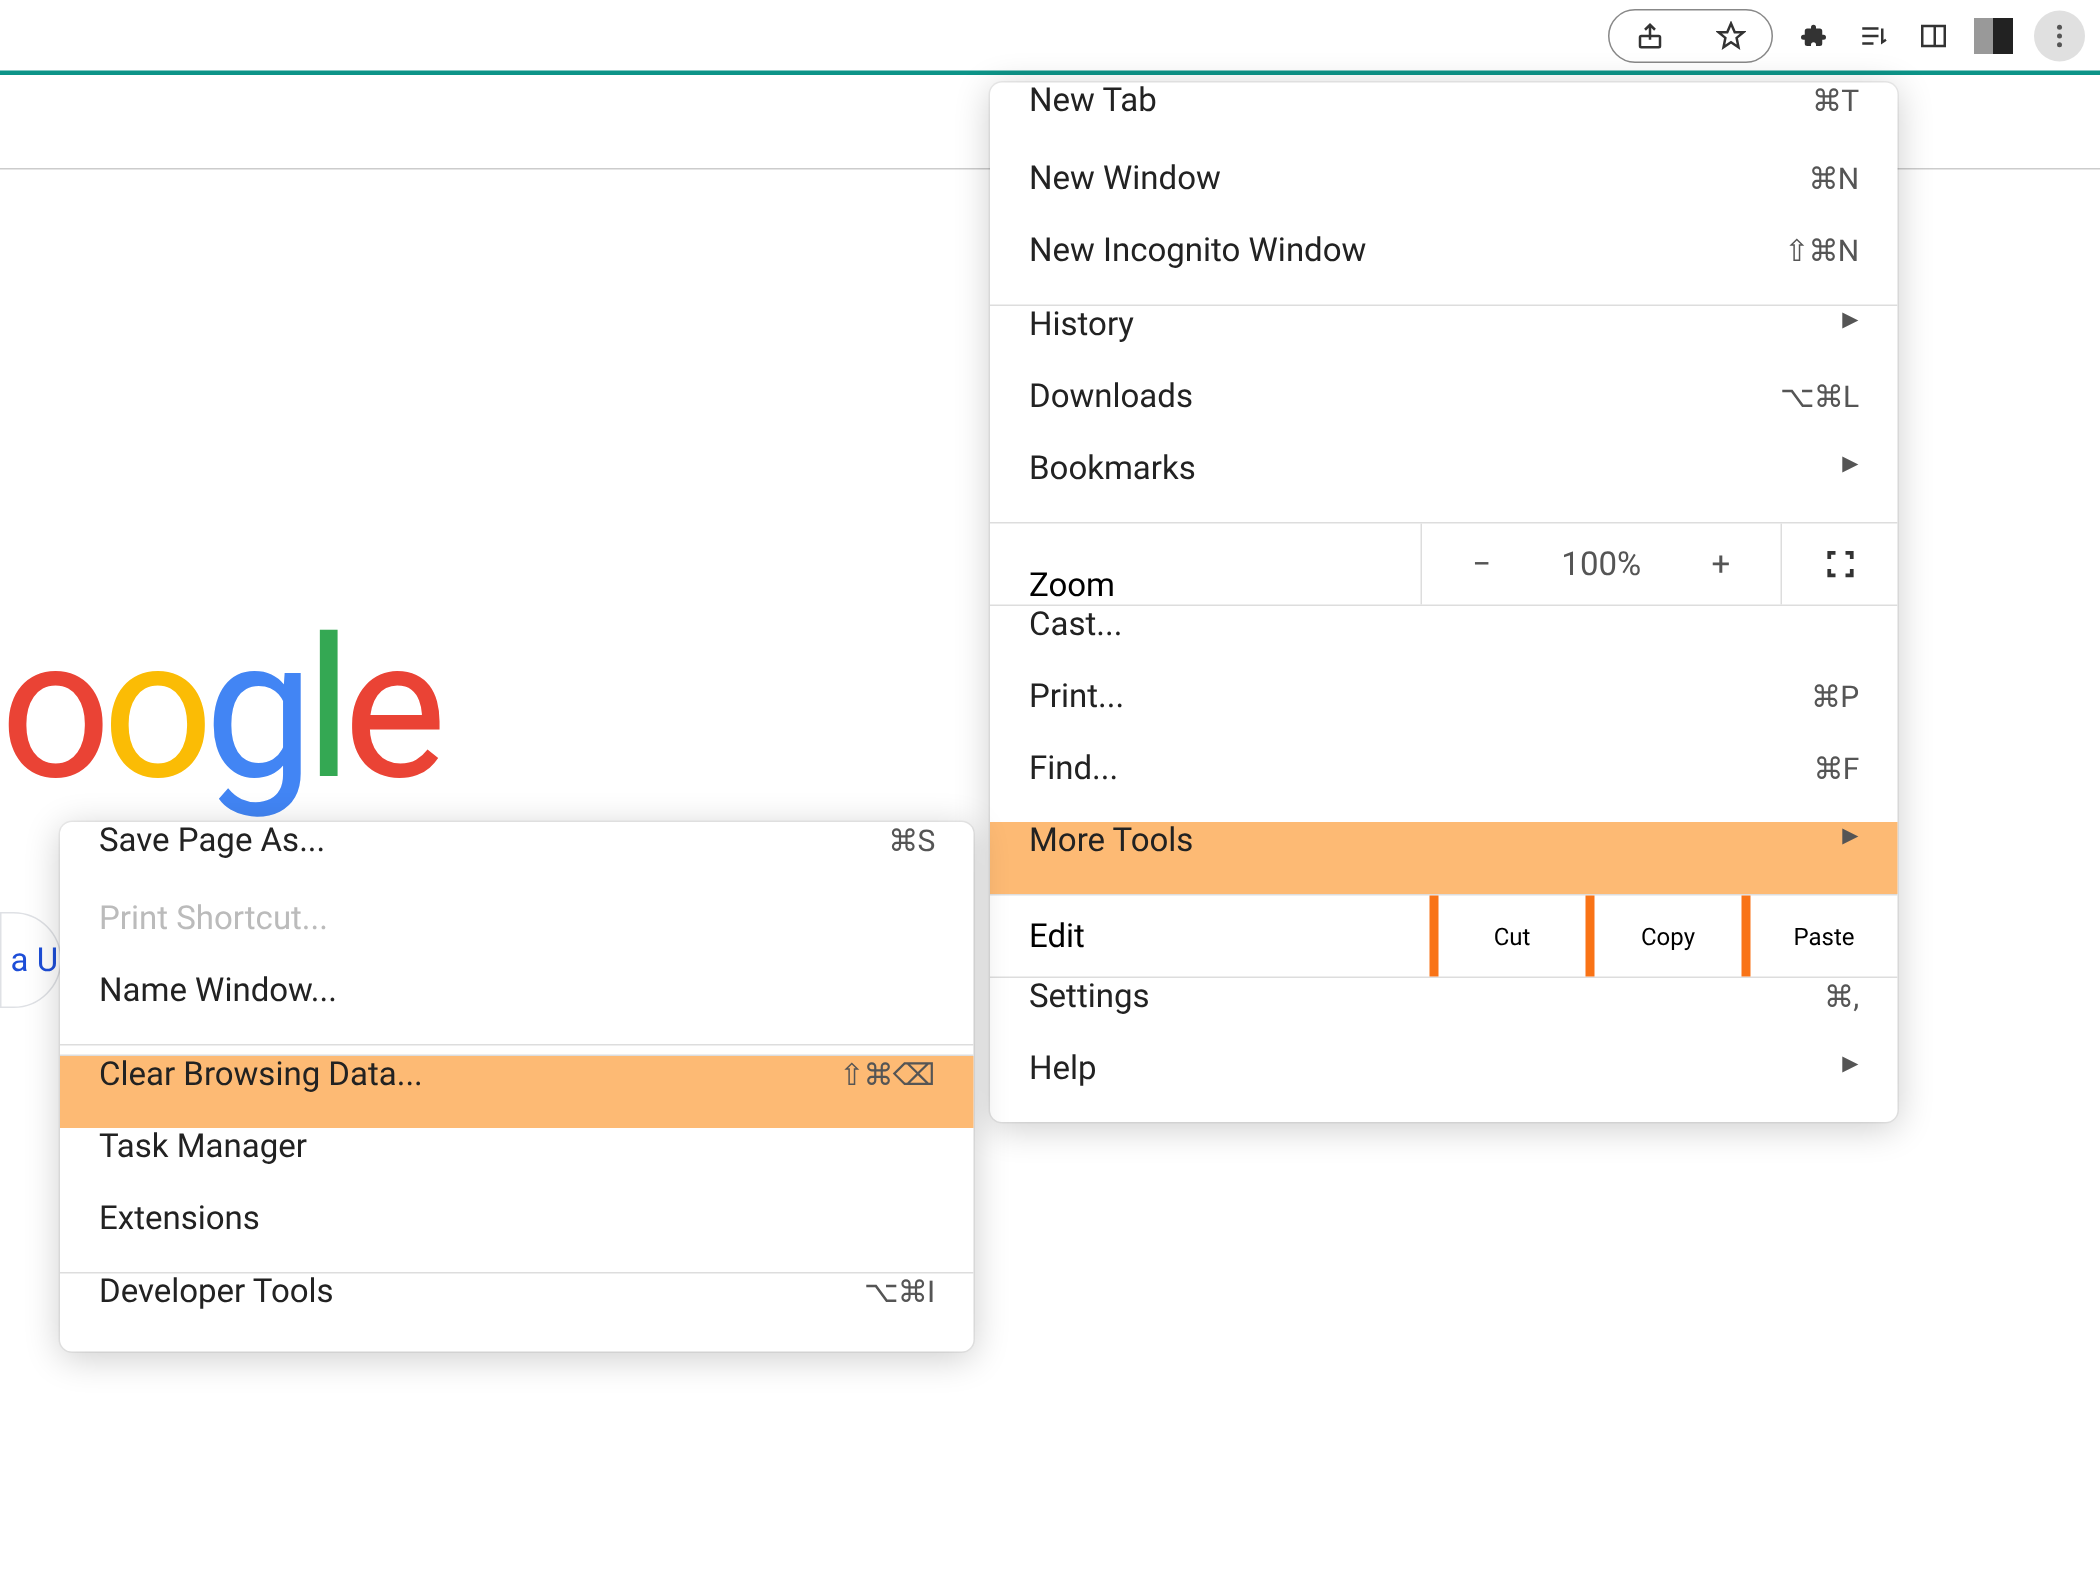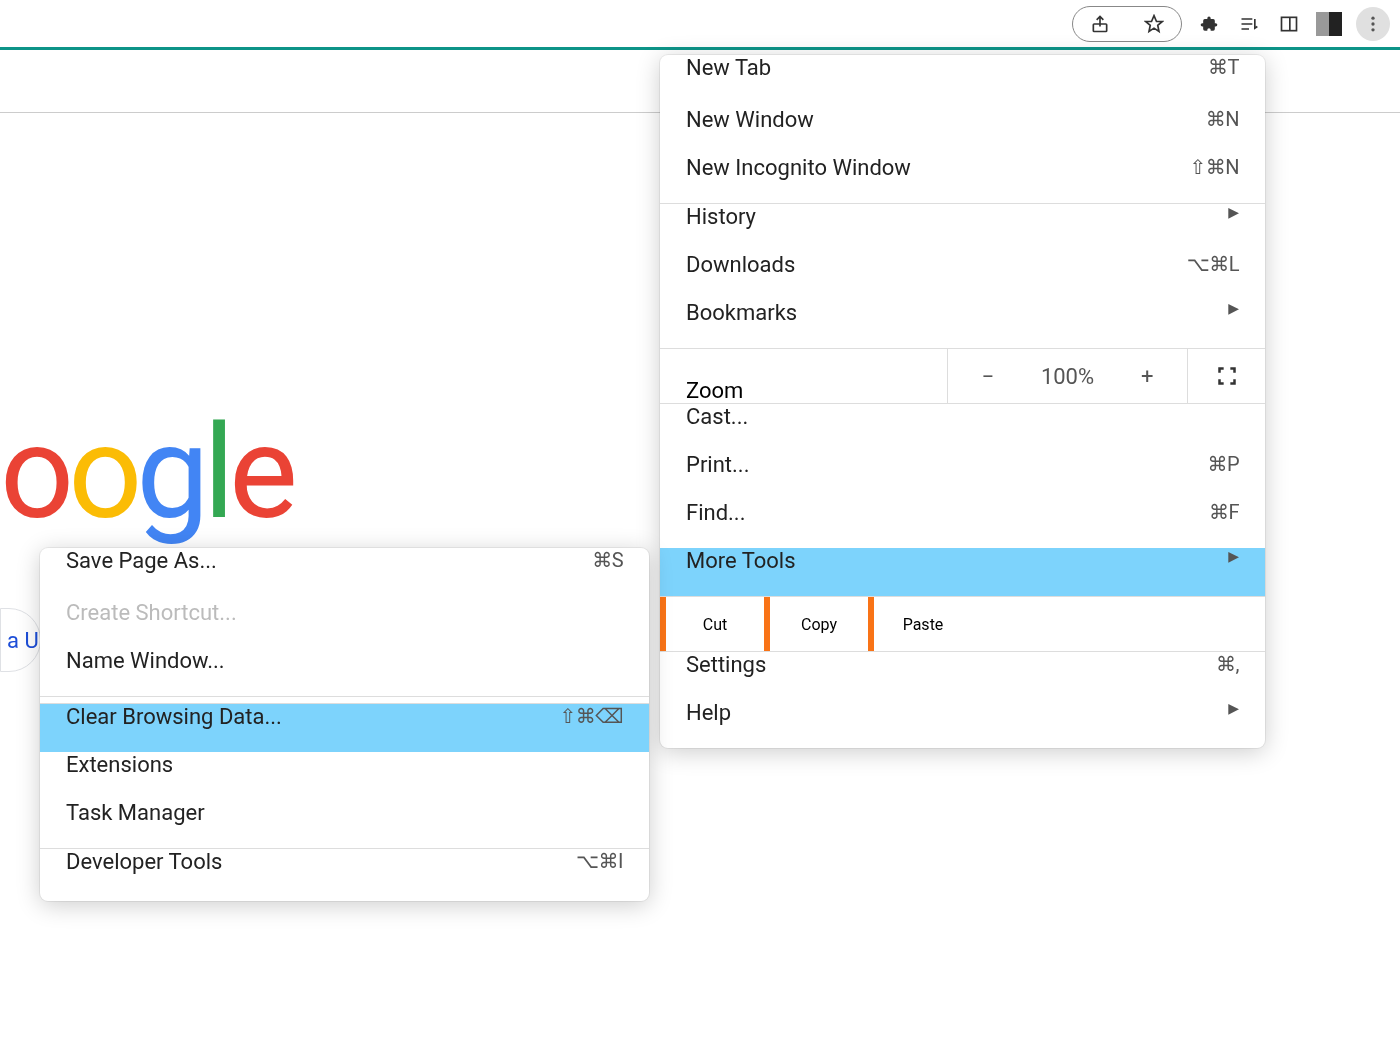--- a/index.html
+++ b/index.html
@@ -12,21 +12,21 @@
 .sep{position:absolute;left:0;right:0;top:112px;height:1px;background:#ccc}
 .logo{position:absolute;left:0;top:396px;font-size:130px;letter-spacing:-6px;font-weight:400}
 .logo span{display:inline-block}
 .sbox{position:absolute;left:0;top:608px;height:64px;width:41px;border:1px solid #dfe1e5;border-radius:0 32px 32px 0;display:flex;align-items:center;padding-left:6px;font-size:22px;color:#1d4ed8}
 .menu{position:absolute;background:#fff;border-radius:8px;box-shadow:0 4px 24px rgba(0,0,0,0.2),0 0 0 1px rgba(0,0,0,0.06)}
 .main-menu{left:660px;top:55px;width:605px}
 .sub-menu{left:40px;top:548px;width:609px}
 .mi{height:48px;display:flex;align-items:flex-start;padding:0 26px;justify-content:space-between;font-size:22px;color:#222}
 .mi.tall{height:52px}
 .mi.dim{color:#bbb}
-.mi.hl{background:#7dd3fc}
+.mi.hl{background:#fdba74}
 .mi .sc{color:#555;font-size:20px;letter-spacing:-0.5px}
 .div{height:1px;background:#ddd}
 .arw{color:#555;font-size:14px}
 .zoom{height:54px;display:flex;align-items:flex-end}
 .zoom-l{flex:1;padding-left:26px;font-size:22px}
 .zoom-c{width:240px;display:flex;align-items:center;border-left:1px solid #ddd;height:100%}
 .zoom-btn{flex:1;text-align:center;font-size:22px;color:#555}
 .zoom-fs{width:78px;border-left:1px solid #ddd;height:100%;display:flex;align-items:center;justify-content:center}
 .edit-row{height:54px;display:flex;align-items:center}
 .edit-l{flex:1;padding-left:26px;font-size:22px}
@@ -140,20 +140,21 @@
   <div class="mi">
       <span>Find...</span>
       <span class="sc">⌘F</span>
     </div>
   <div class="mi hl">
       <span>More Tools</span>
       <span class="arw">▶</span>
     </div>
   <div class="div"></div>
   <div class="edit-row">
+    <div class="edit-l">Edit</div>
     <div class="edit-b">Cut</div>
     <div class="edit-b">Copy</div>
     <div class="edit-b">Paste</div>
   </div>
   <div class="div"></div>
   <div class="mi">
       <span>Settings</span>
       <span class="sc">⌘,</span>
     </div>
   <div class="mi">
@@ -161,36 +162,36 @@
       <span class="arw">▶</span>
     </div>
 </div>
 
 <div class="menu sub-menu">
   <div class="mi tall">
       <span>Save Page As...</span>
       <span class="sc">⌘S</span>
     </div>
   <div class="mi dim">
-      <span>Create Shortcut...</span>
+      <span>Print Shortcut...</span>
     </div>
   <div class="mi">
       <span>Name Window...</span>
     </div>
   <div class="div"></div>
   <div style="height:6px"></div>
   <div class="div"></div>
   <div class="mi hl">
       <span>Clear Browsing Data...</span>
       <span class="sc">⇧⌘⌫</span>
     </div>
   <div class="mi">
-      <span>Extensions</span>
+      <span>Task Manager</span>
     </div>
   <div class="mi">
-      <span>Task Manager</span>
+      <span>Extensions</span>
     </div>
   <div class="div"></div>
   <div class="mi tall">
       <span>Developer Tools</span>
       <span class="sc">⌥⌘I</span>
     </div>
 </div>
 
 </body></html>

